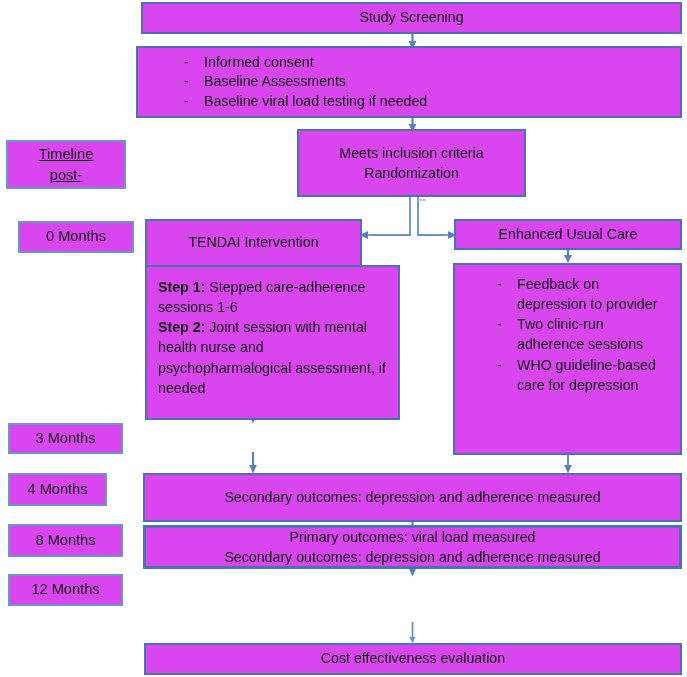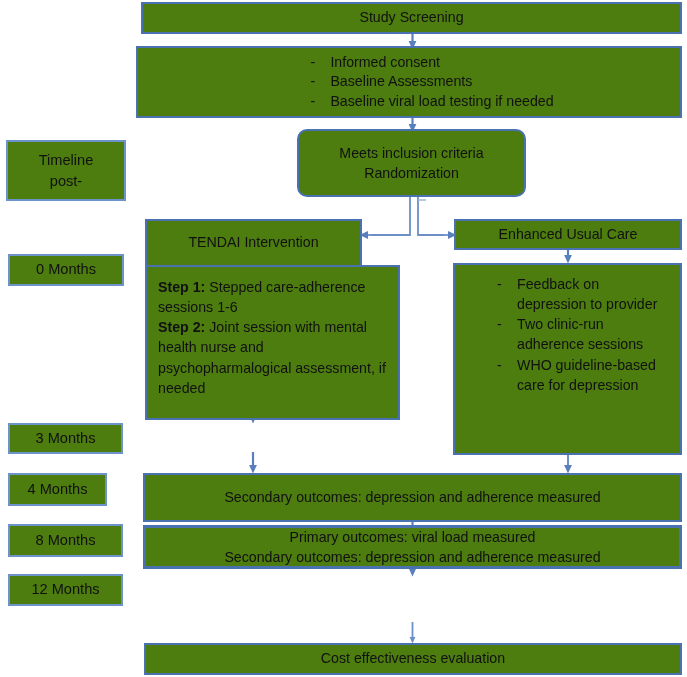--- a/index.html
+++ b/index.html
@@ -18,32 +18,32 @@
   #canvas {
     position: absolute;
     left: 0; top: 0;
     width: 687px;
     height: 677px;
   }
   .box {
     position: absolute;
     box-sizing: border-box;
     border: 2px solid #4a72b0;
-    background: #4d7c0f;
+    background: #d946ef;
     font-size: 14.2px;
     line-height: 1.35;
     color: #111111;
     display: flex;
     align-items: center;
     justify-content: center;
     text-align: center;
   }
   .box.thick { border-width: 3px; }
   .box-left {
-    justify-content: center;
+    justify-content: flex-start;
     text-align: left;
   }
   .box-top {
     align-items: flex-start;
   }
   .inner { width: 100%; }
   .timeline-box {
     border: 2px solid #6d93cb;
     font-size: 14.6px;
   }
@@ -115,28 +115,28 @@
 
     <line x1="568" y1="437" x2="568" y2="469" stroke="#6d8fc7" stroke-width="2" marker-end="url(#ah)"></line>
 
     <line x1="412.5" y1="522" x2="412.5" y2="530" stroke="#5a7fbd" stroke-width="2.2" marker-end="url(#ah)"></line>
 
     <line x1="412.5" y1="556" x2="412.5" y2="572" stroke="#5a7fbd" stroke-width="2.2" marker-end="url(#ah)"></line>
 
     <line x1="412.5" y1="622" x2="412.5" y2="640" stroke="#6d8fc7" stroke-width="1.8" marker-end="url(#ahs)"></line>
   </svg>
 
-  <div class="box timeline-box" style="left:6px; top:140px; width:120px; height:61px;">
+  <div class="box timeline-box" style="left:6px; top:140px; width:120px; height:49px;text-decoration:underline;">
     <div class="inner lines">
       <div>Timeline</div>
       <div>post-</div>
     </div>
   </div>
 
-  <div class="box timeline-box" style="left:8px; top:221px; width:116px; height:32px;margin-top:33px;">
+  <div class="box timeline-box" style="left:18px; top:221px; width:116px; height:32px;">
     <span>0 Months</span>
   </div>
 
   <div class="box timeline-box" style="left:8px; top:423px; width:115px; height:31px;">
     <span>3 Months</span>
   </div>
 
   <div class="box timeline-box" style="left:8px; top:473px; width:99px; height:33px;">
     <span>4 Months</span>
   </div>
@@ -154,21 +154,21 @@
   </div>
 
   <div class="box box-left" style="left:136px; top:46px; width:546px; height:72px; padding:6px 0 6px 46px;">
     <ul class="dashlist">
       <li>Informed consent</li>
       <li>Baseline Assessments</li>
       <li>Baseline viral load testing if needed</li>
     </ul>
   </div>
 
-  <div class="box" style="left:297px; top:129px; width:229px; height:68px;border-radius:10px;">
+  <div class="box" style="left:297px; top:129px; width:229px; height:68px;">
     <div class="inner lines">
       <div>Meets inclusion criteria</div>
       <div>Randomization</div>
     </div>
   </div>
 
   <div class="box" style="left:145px; top:219px; width:217px; height:48px;">
     <span>TENDAI Intervention</span>
   </div>
 

